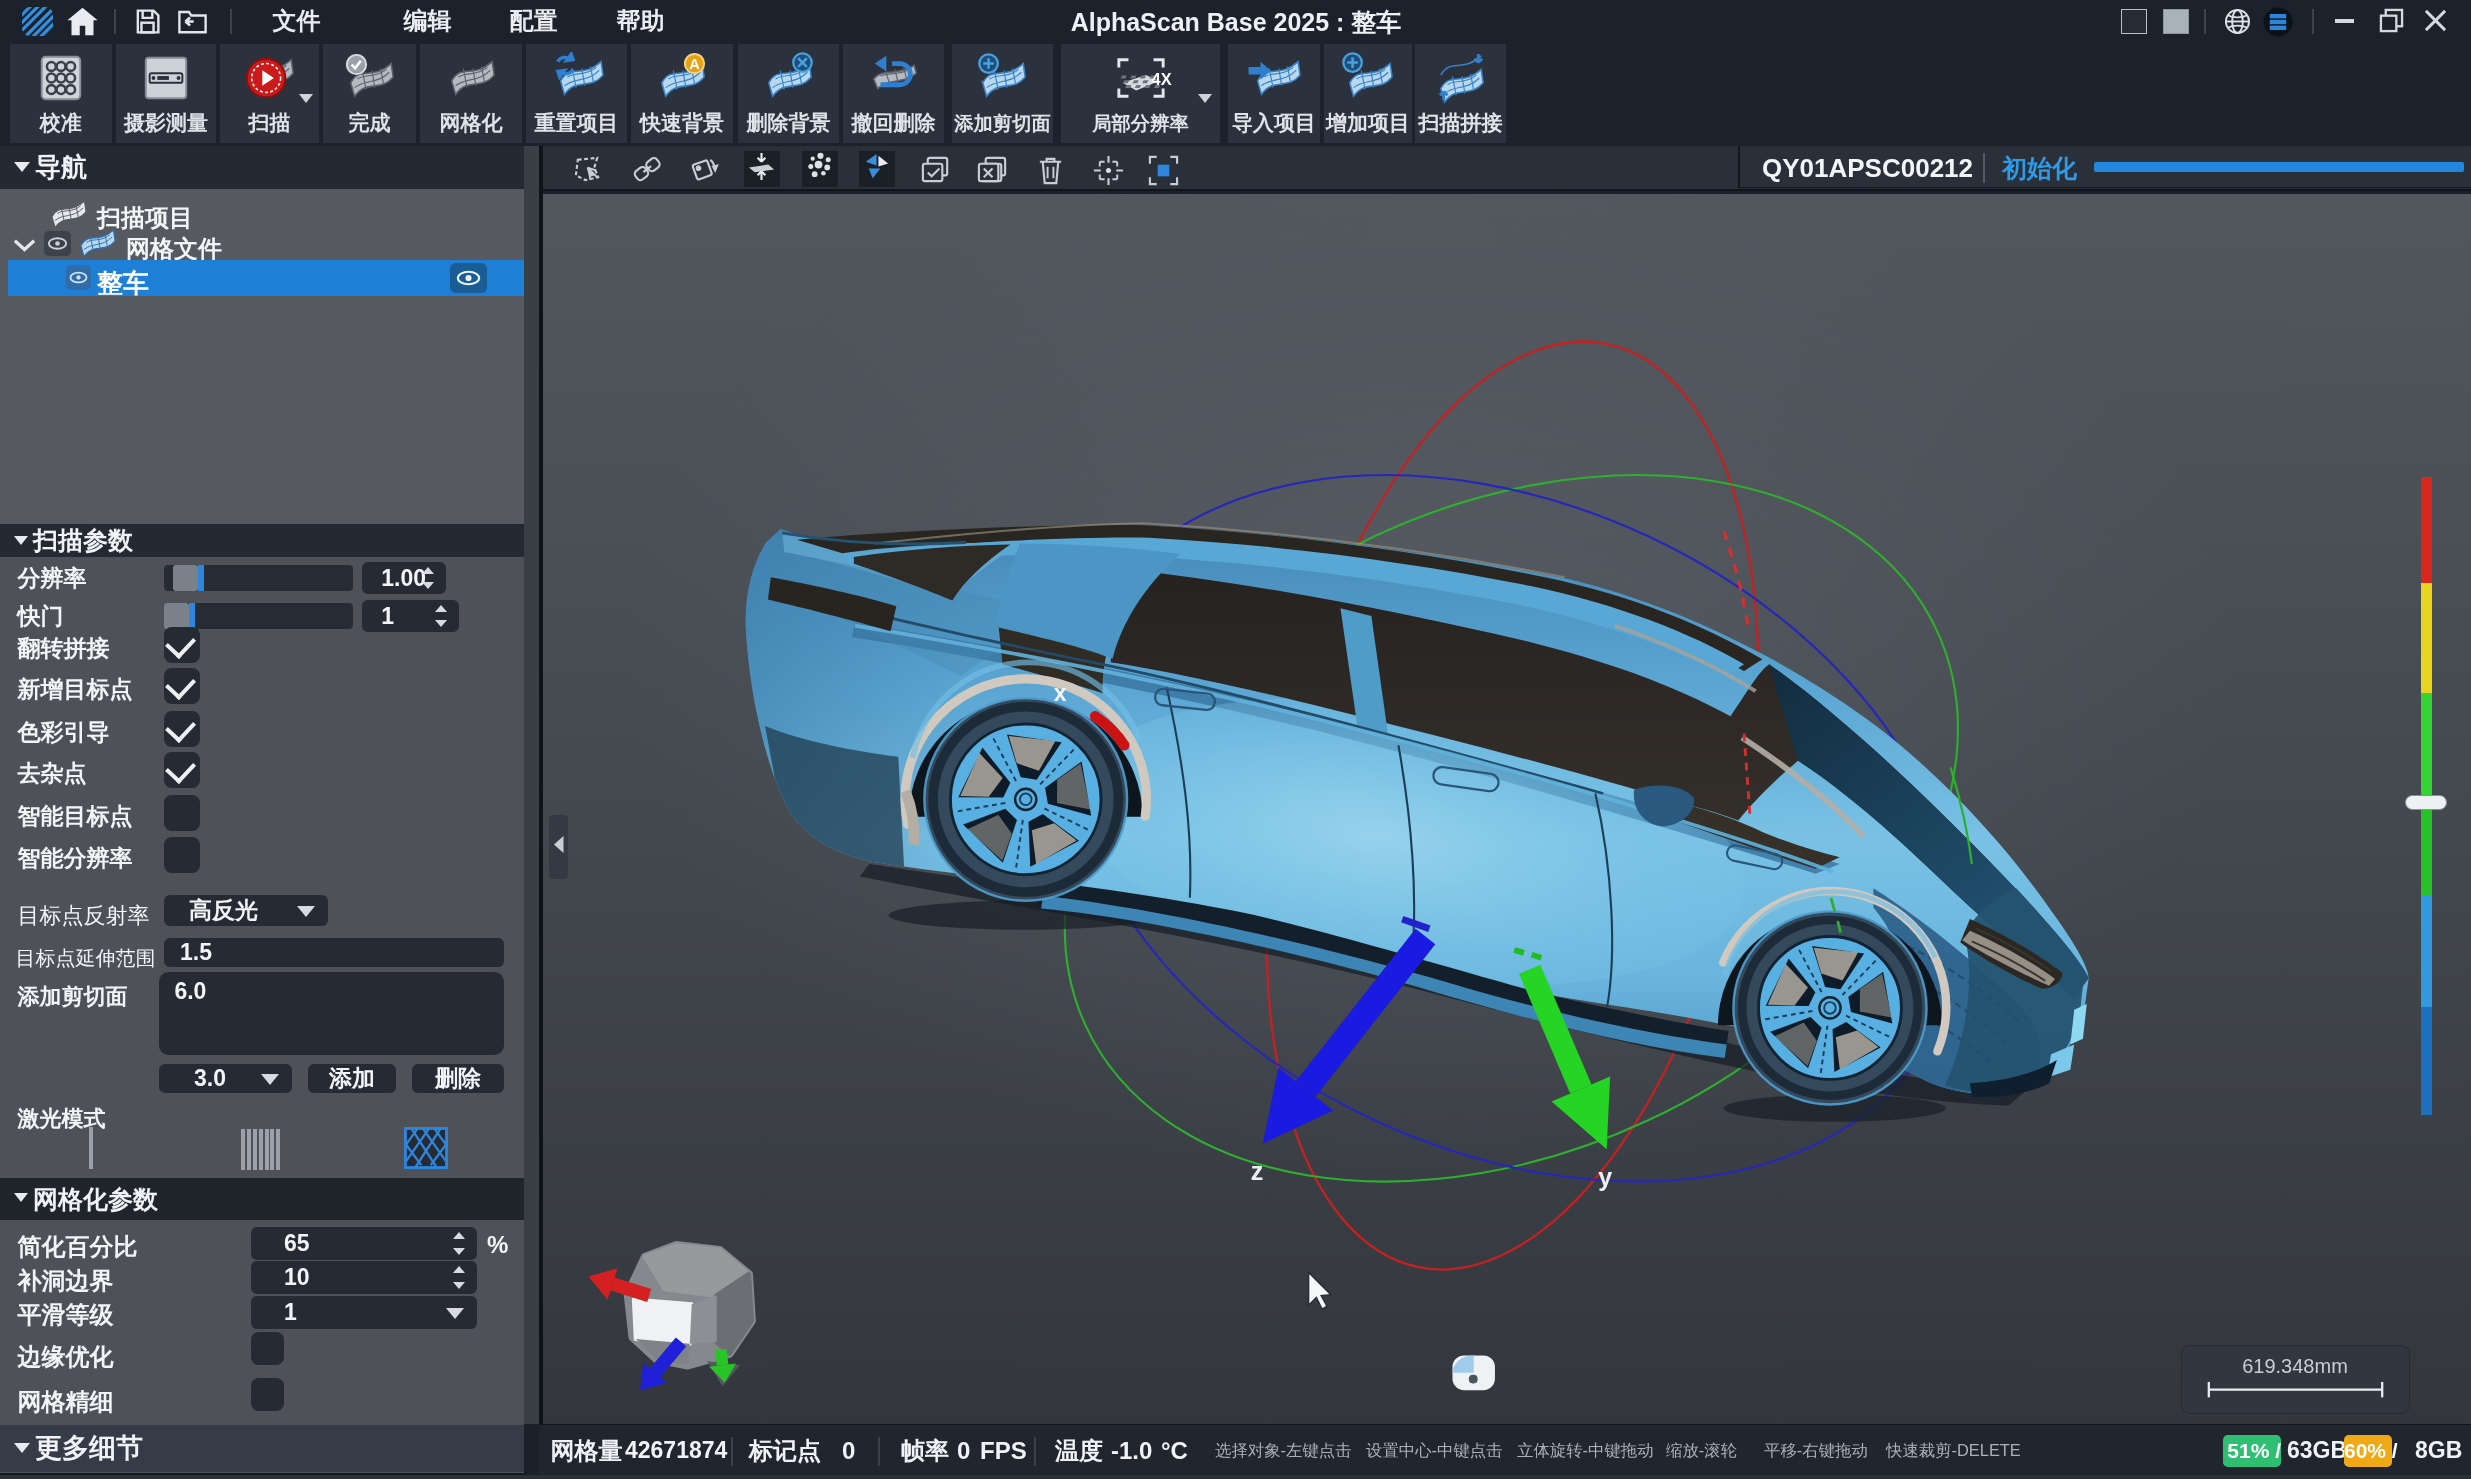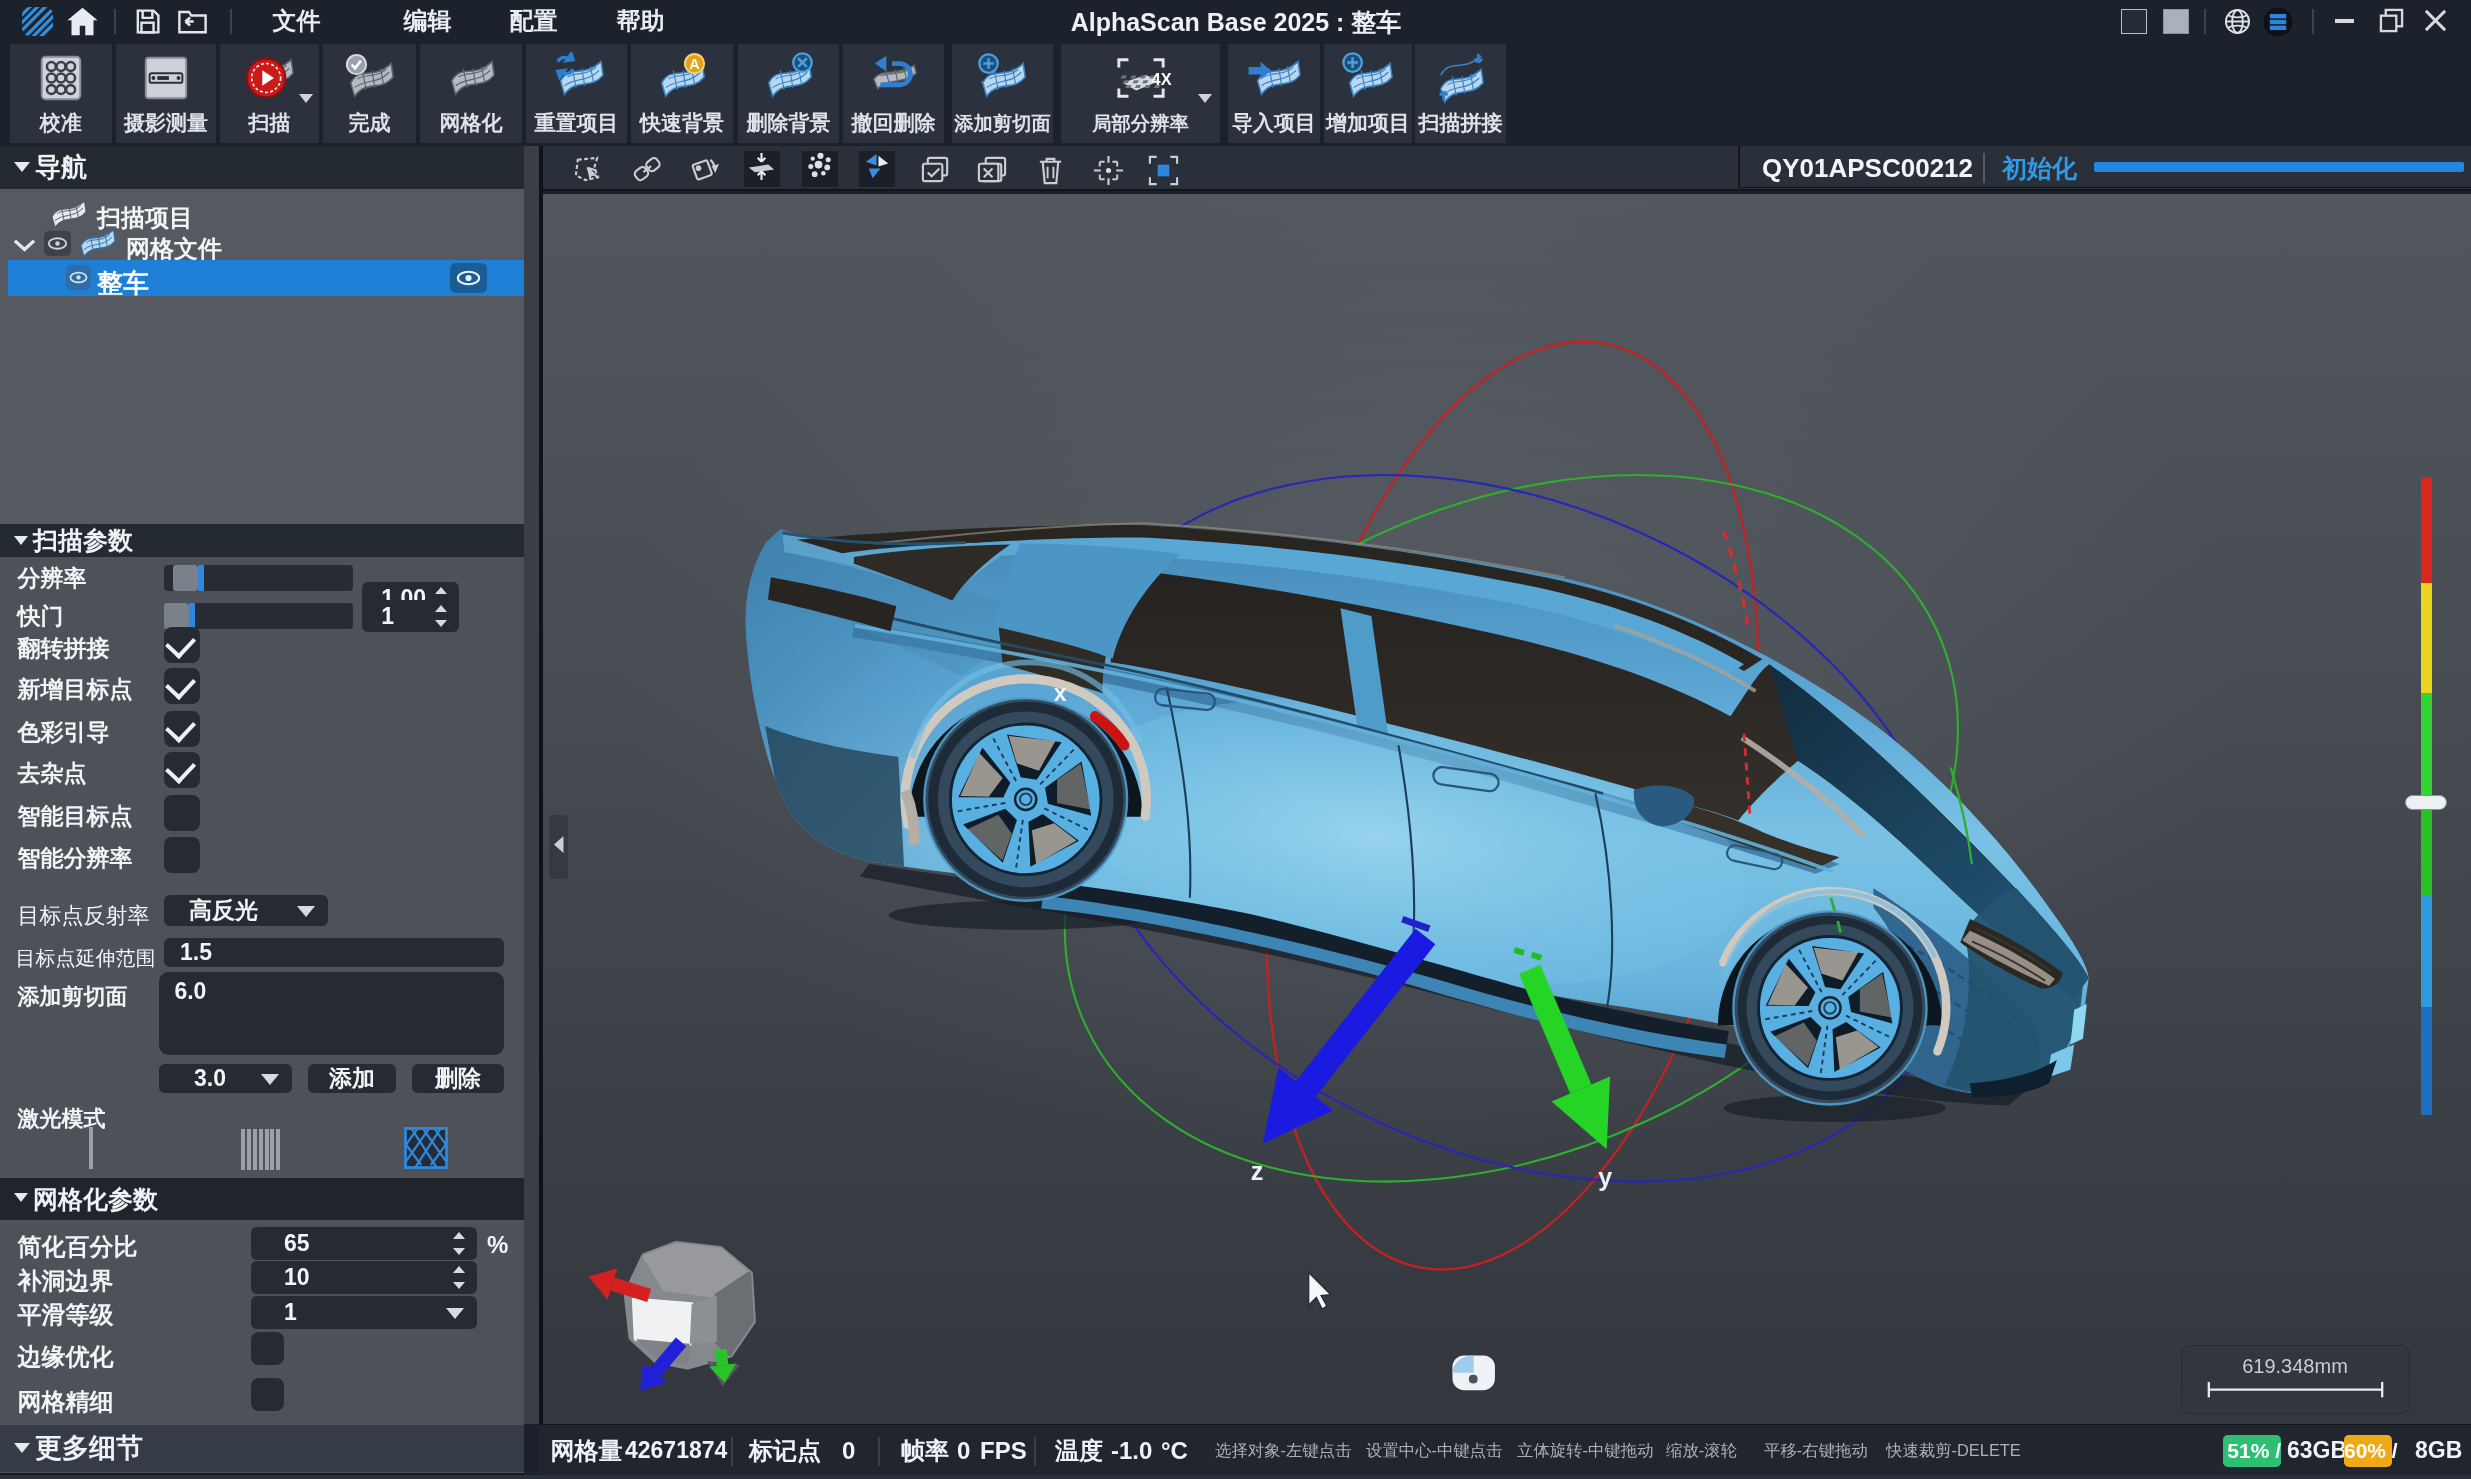--- a/index.html
+++ b/index.html
@@ -319,21 +319,21 @@
           <ellipse cx="19" cy="15.5" rx="3.2" ry="3.2" fill="#e8f2fa"></ellipse>
         </svg></div>
 <div class="phead" style="top:378px;height:33px;font-size:25px;line-height:33px">
         <span class="tri" style="top:11.6px;border-left-width:7.7px;border-right-width:7.7px;border-top-width:9.7px"></span>
         <span style="position:absolute;left:33px">扫描参数</span>
       </div>
 <div class="lbl2" style="left:17.4px;top:417px;font-size:23px;font-weight:700">分辨率</div>
 <div class="abs" style="left:164px;top:419px;width:189px;height:26px;background:#272c34;border-radius:3.9px"></div>
 <div class="abs" style="left:173px;top:419px;width:25px;height:26px;background:#7a818a;border-radius:2.9px"></div>
 <div class="abs" style="left:198px;top:419px;width:5.8px;height:26px;background:#2e87dd"></div>
-<div class="inp spin" style="left:362px;top:436px;width:97px;height:32px;line-height:32px"><span style="margin-left:19.3px">1.00</span></div>
+<div class="inp spin" style="left:362px;top:416px;width:84px;height:32px;line-height:32px"><span style="margin-left:19.3px">1.00</span></div>
 <div class="lbl2" style="left:17.4px;top:455px;font-size:23px;font-weight:700">快门</div>
 <div class="abs" style="left:164px;top:457px;width:189px;height:26px;background:#272c34;border-radius:3.9px"></div>
 <div class="abs" style="left:164px;top:457px;width:25px;height:26px;background:#7a818a;border-radius:2.9px"></div>
 <div class="abs" style="left:189px;top:457px;width:5.8px;height:26px;background:#2e87dd"></div>
 <div class="inp spin" style="left:362px;top:454px;width:97px;height:32px;line-height:32px"><span style="margin-left:19.3px">1</span></div>
 <div class="lbl2" style="left:17.4px;top:487px;font-size:23px;font-weight:700">翻转拼接</div>
 <div class="chk on" style="left:164px;top:481px"></div>
 <div class="lbl2" style="left:17.4px;top:528px;font-size:23px;font-weight:700">新增目标点</div>
 <div class="chk on" style="left:164px;top:522px"></div>
 <div class="lbl2" style="left:17.4px;top:571px;font-size:23px;font-weight:700">色彩引导</div>

